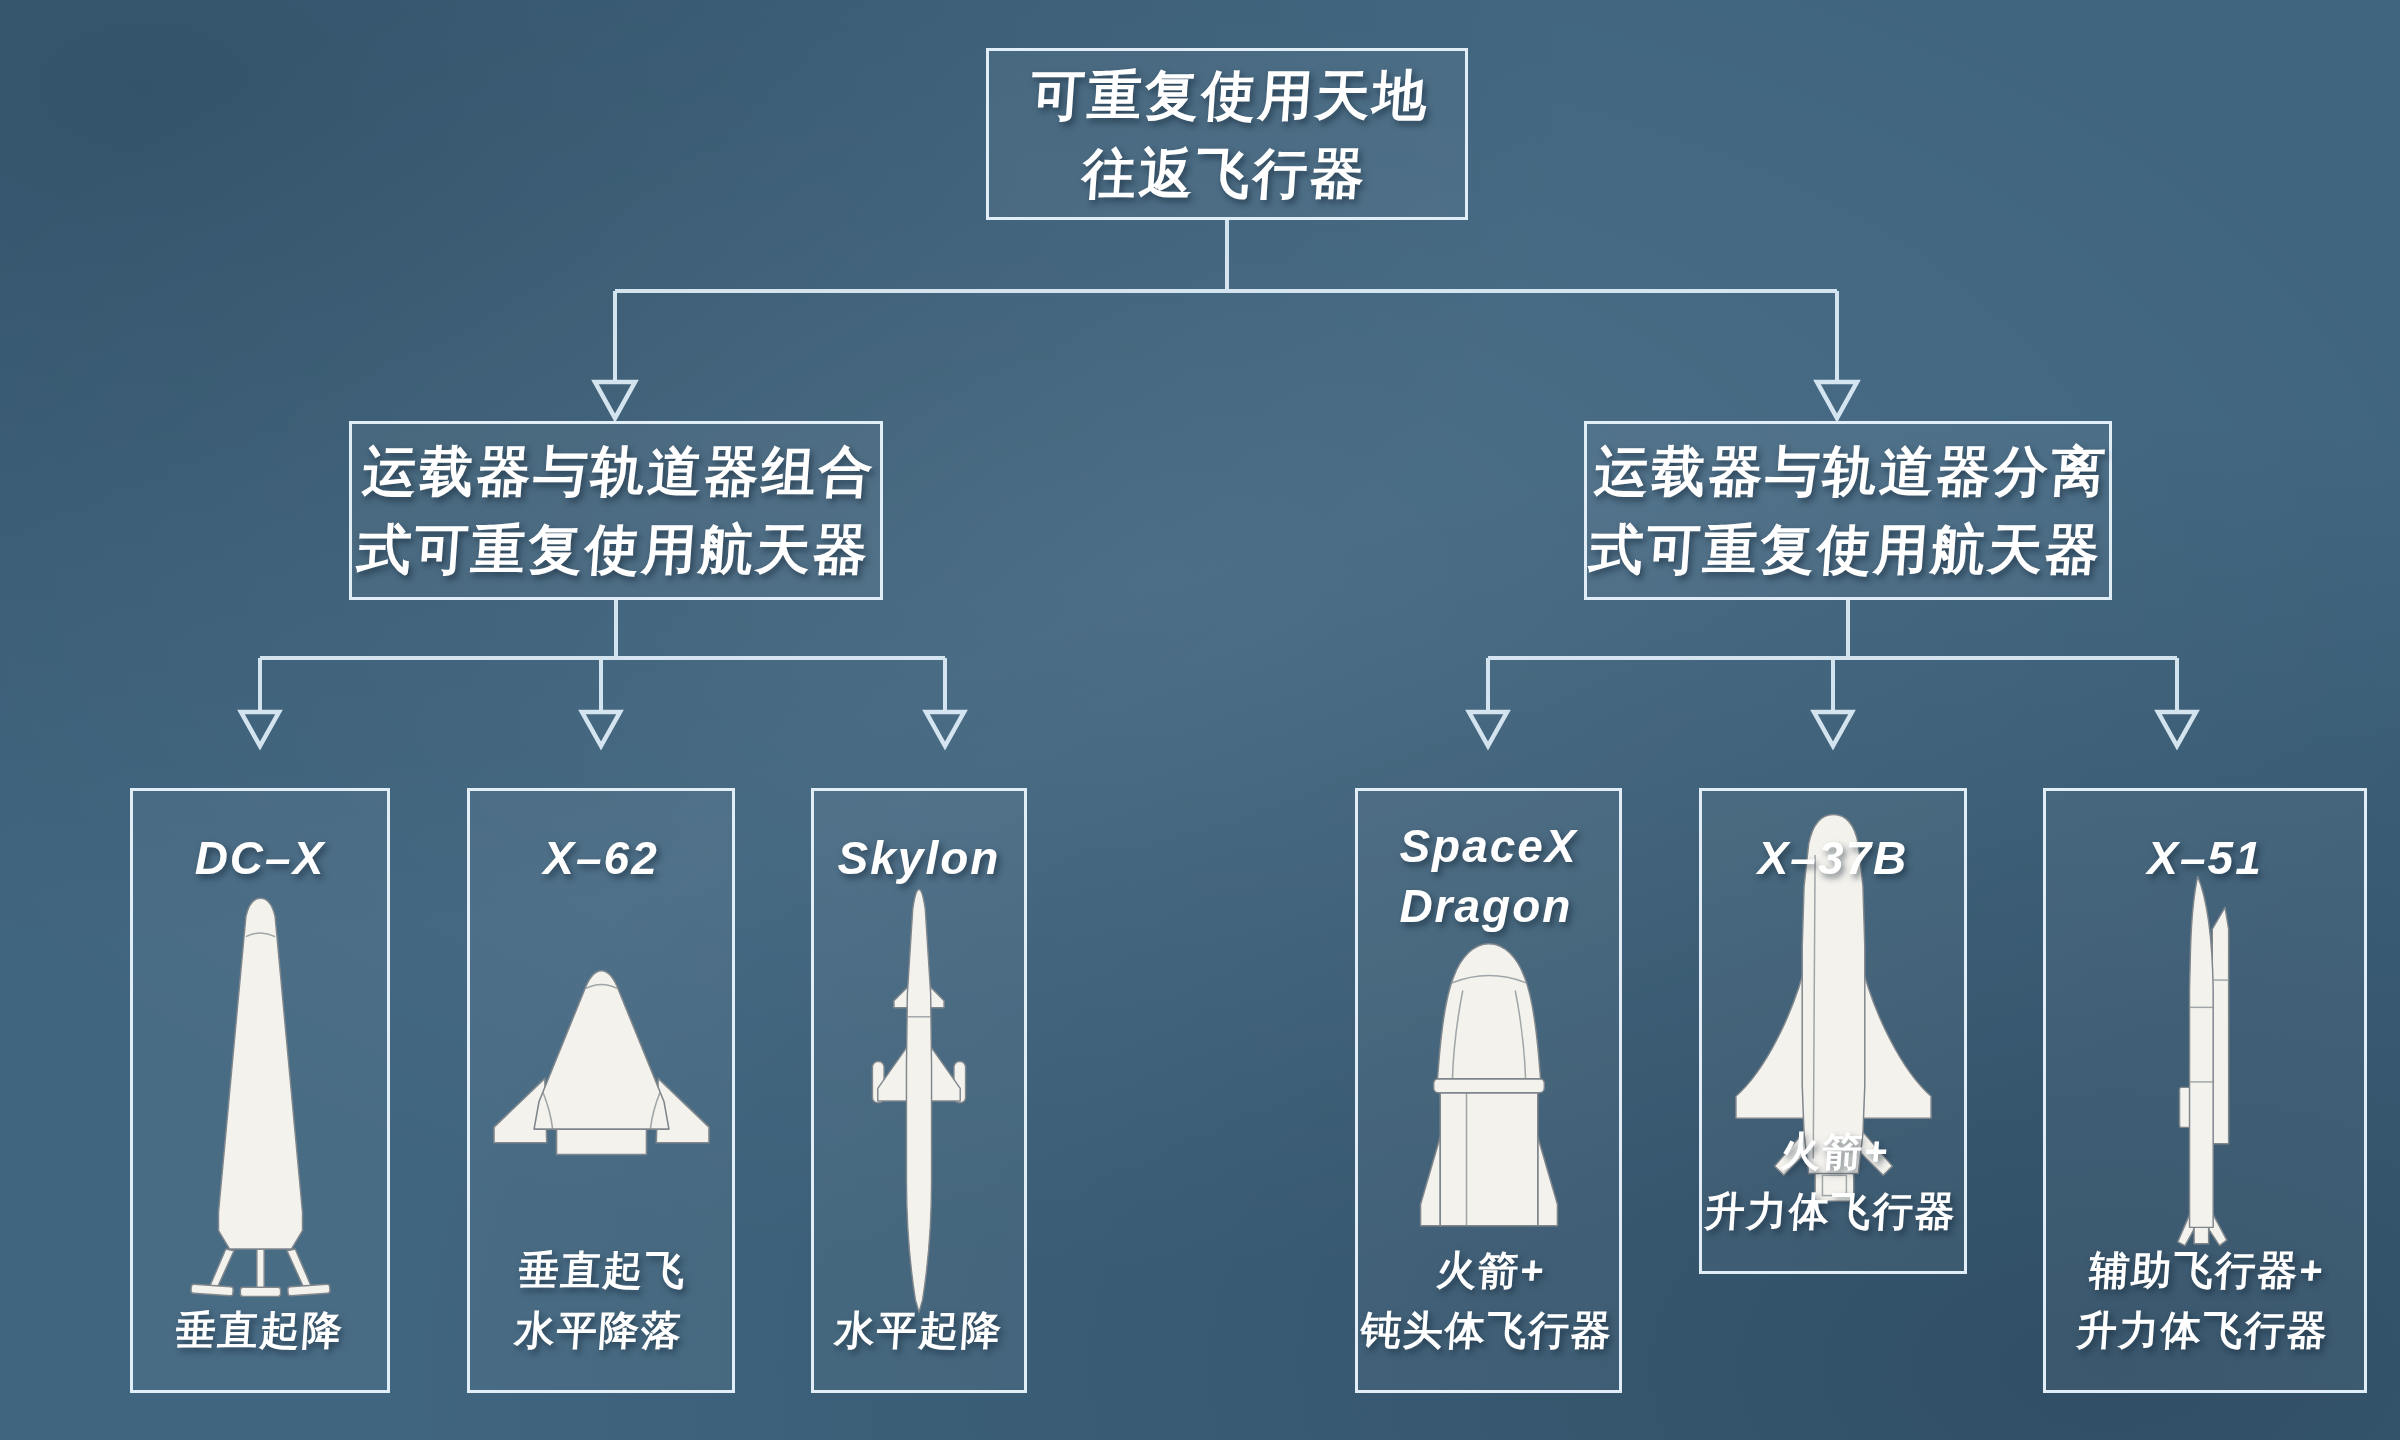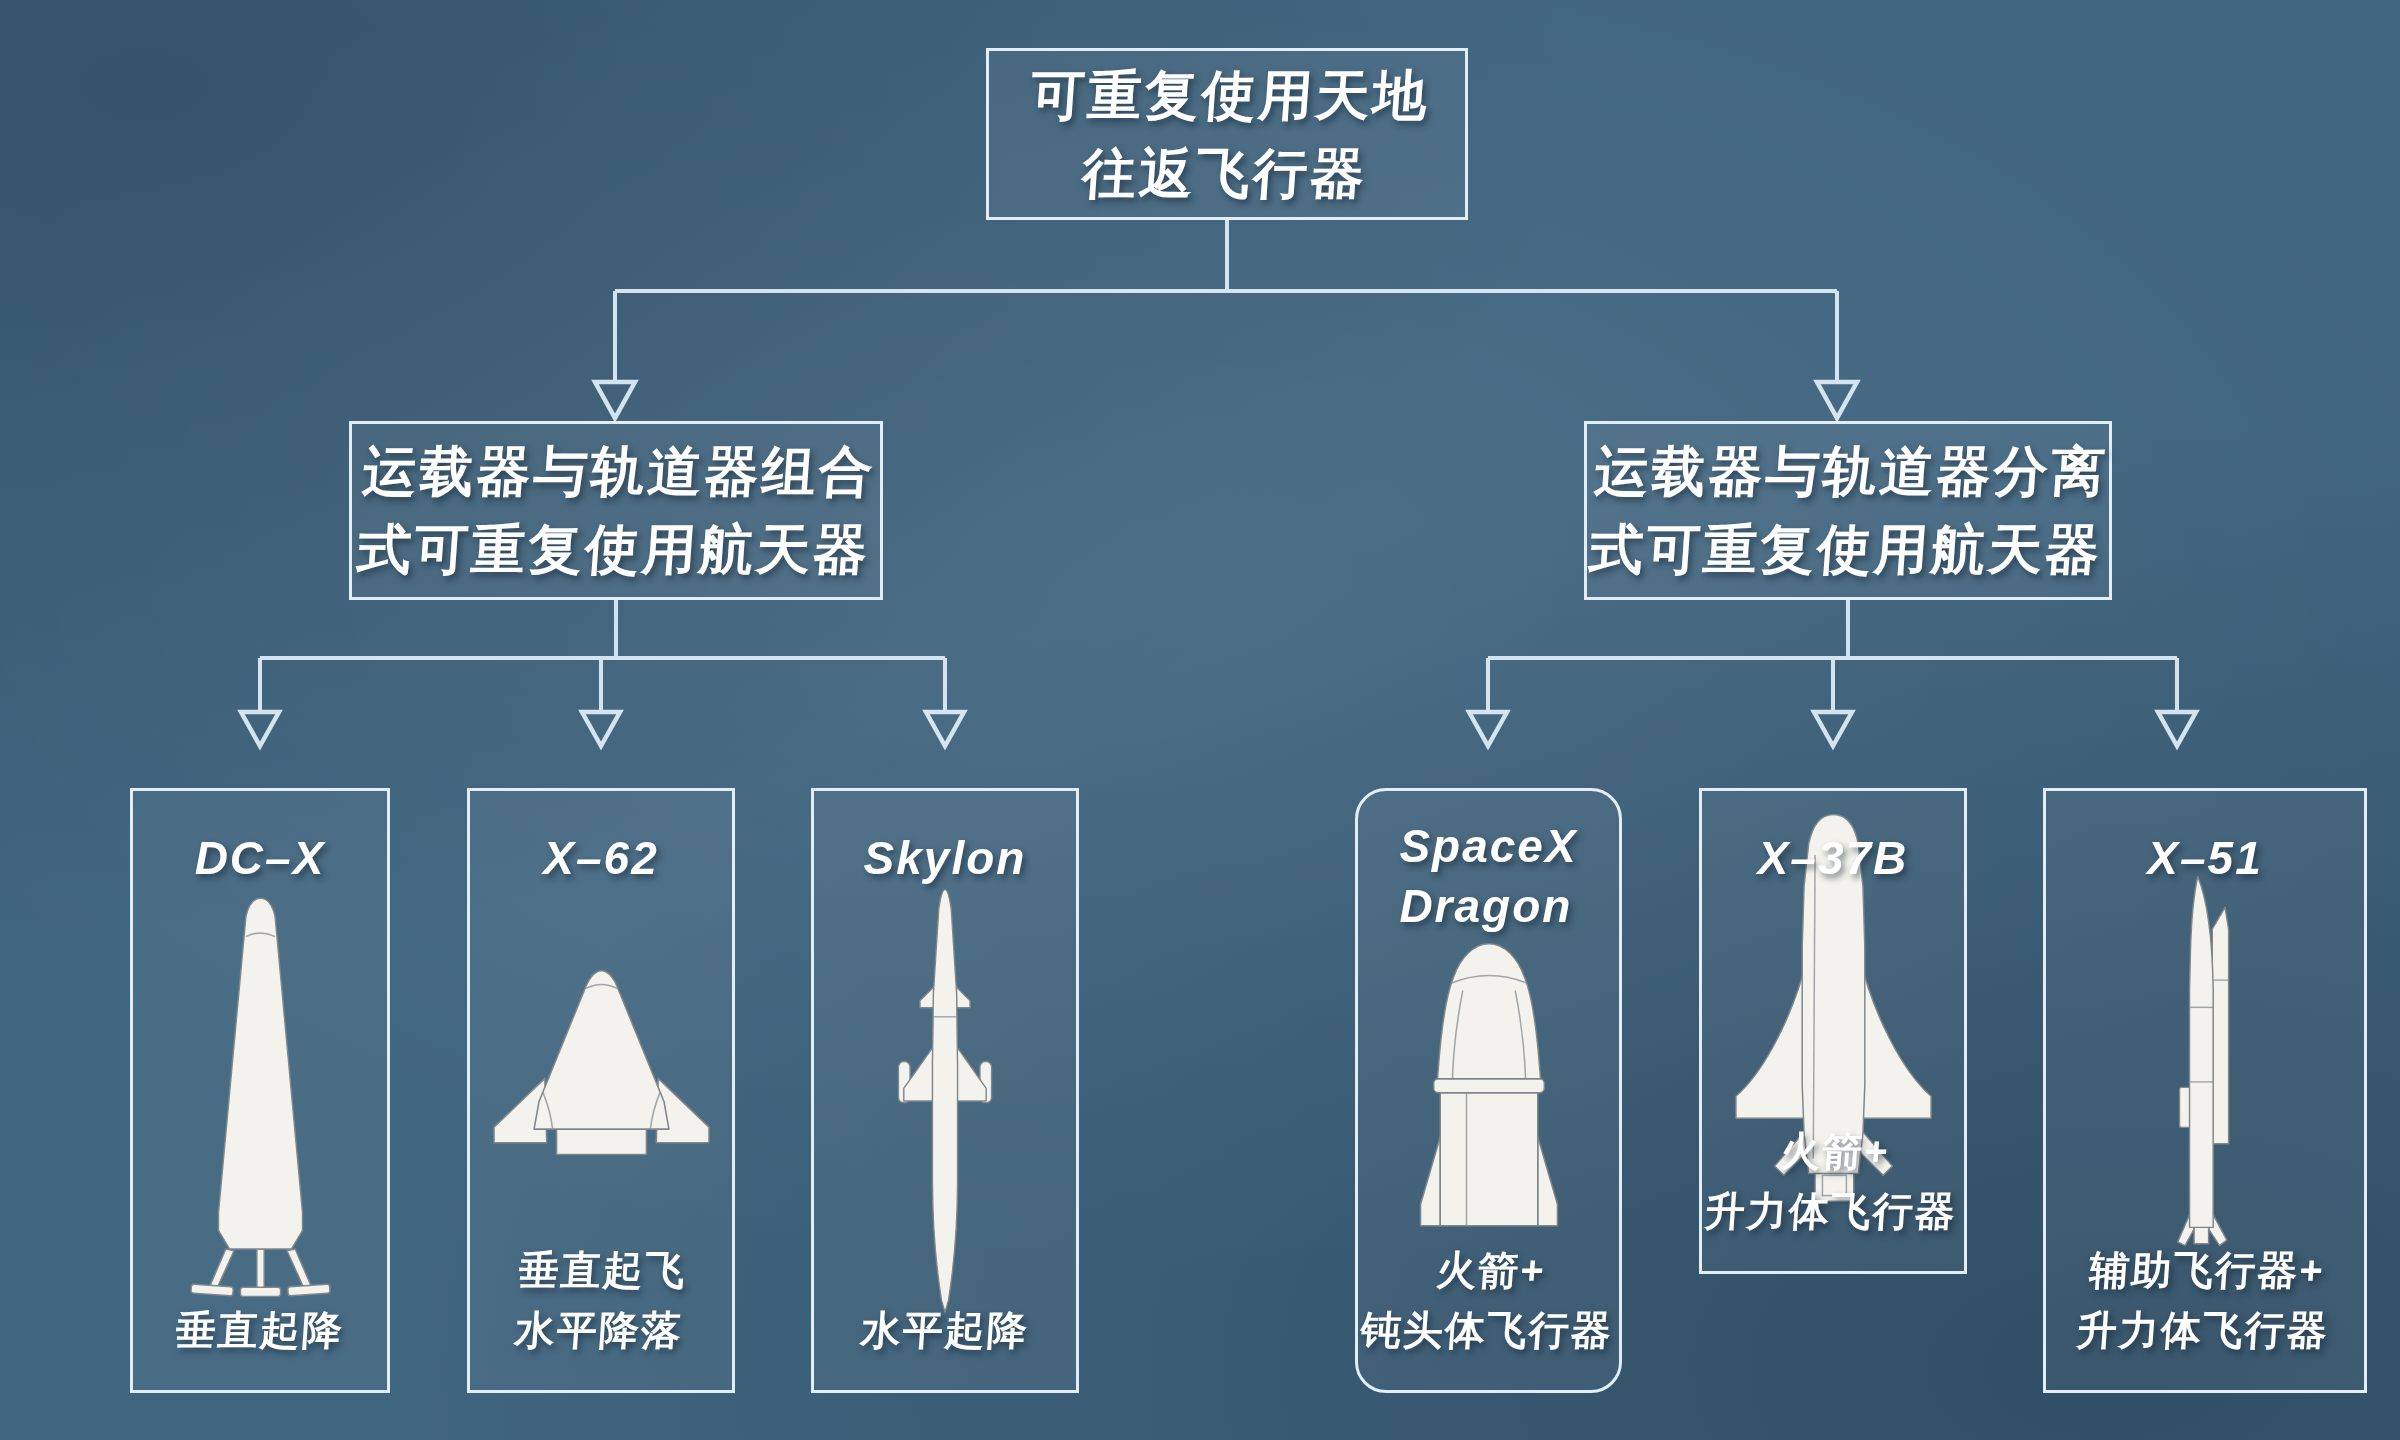--- a/index.html
+++ b/index.html
@@ -124,21 +124,21 @@
         <path class="seam" d="M60 132 Q68 152 70 170"></path>
         <path class="seam" d="M180 132 Q172 152 170 170"></path>
       </svg>
     </div>
     <div class="leaf-caption">
       <div>垂直起飞</div>
       <div>水平降落</div>
     </div>
   </div>
 
-  <div class="node leaf" style="left:811px;top:788px;width:268px;height:605px;">
+  <div class="node leaf" style="left:811px;top:788px;width:216px;height:605px;">
     <div class="leaf-title">
       <div>Skylon</div>
       <div></div>
     </div>
     <div class="leaf-icon">
       <svg width="112" height="430" viewBox="0 0 120 480">
         <path class="vh" d="M54 106 L32 128 L32 136 L54 136 Z"></path>
         <path class="vh" d="M66 106 L88 128 L88 136 L66 136 Z"></path>
         <rect class="vh" x="8" y="196" width="13" height="46" rx="6"></rect>
         <rect class="vh" x="99" y="196" width="13" height="46" rx="6"></rect>
@@ -147,21 +147,21 @@
         <path class="vh" d="M60 4 C57 4 55 12 53 26 L47 120 L46 200 L46 330 C46 372 50 424 56 462 L60 476 L64 462 C70 424 74 372 74 330 L74 200 L73 120 L67 26 C65 12 63 4 60 4 Z"></path>
         <path class="seam" d="M47 146 L73 146"></path>
       </svg>
     </div>
     <div class="leaf-caption">
       <div>水平起降</div>
       <div></div>
     </div>
   </div>
 
-  <div class="node leaf" style="left:1355px;top:788px;width:267px;height:605px;border-radius:31px;">
+  <div class="node leaf" style="left:1355px;top:788px;width:267px;height:605px;">
     <div class="leaf-title">
       <div>SpaceX</div>
       <div>Dragon</div>
     </div>
     <div class="leaf-icon">
       <svg width="190" height="300" viewBox="0 0 200 320">
         <path class="vh" d="M48 212 L27 284 L27 307 L48 307 Z"></path>
         <path class="vh" d="M152 212 L173 284 L173 307 L152 307 Z"></path>
         <rect class="vh" x="48" y="165" width="104" height="142"></rect>
         <path class="seam" d="M76 165 L76 307"></path>

